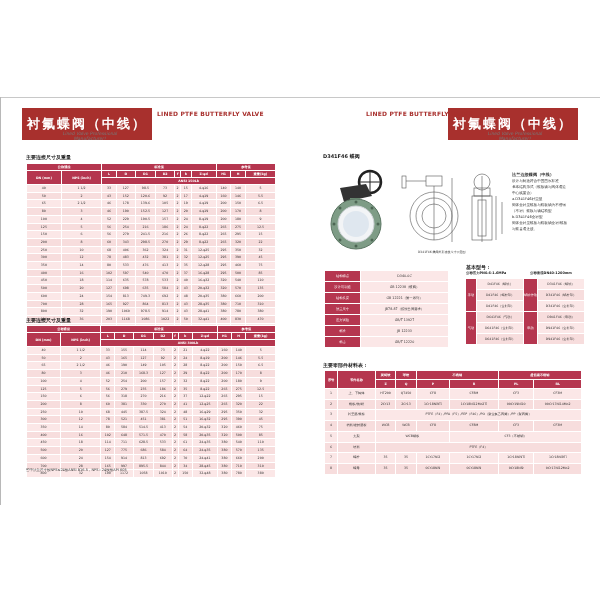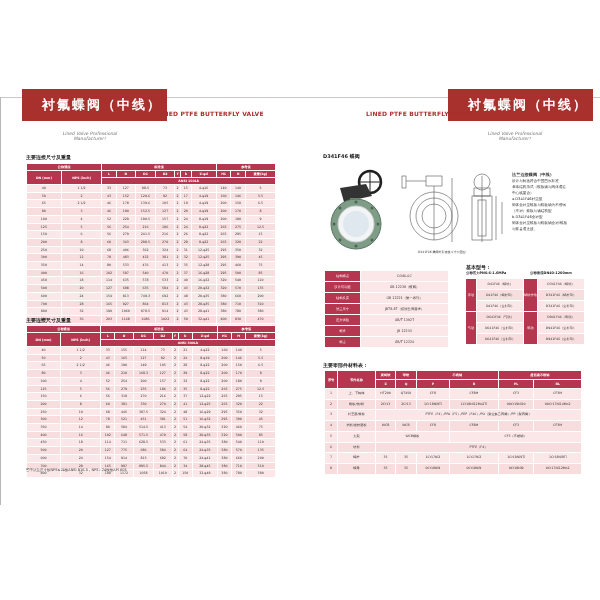--- a/index.html
+++ b/index.html
@@ -1,20 +1,20 @@
 <!DOCTYPE html>
 <html><head>
 <meta charset="utf-8">
 <style>
   html,body{margin:0;padding:0;background:#fff;}
   body{width:600px;height:600px;position:relative;overflow:hidden;font-family:"DejaVu Sans",sans-serif;color:#222;}
   .spread{position:absolute;left:0;top:97px;width:600px;height:408px;background:#fff;}
   .edge-left{position:absolute;left:0;top:97px;width:1px;height:408px;background:#b8b8b8;}
   .top-line{position:absolute;left:0;top:97px;width:600px;height:1px;background:#c8c8c8;}
-  .banner{position:absolute;top:89px;height:32px;background:#a8302d;color:#fff;font-size:13px;font-weight:bold;letter-spacing:2px;display:flex;align-items:center;justify-content:center;padding-left:15px;}
+  .banner{position:absolute;top:108px;height:32px;background:#a8302d;color:#fff;font-size:13px;font-weight:bold;letter-spacing:2px;display:flex;align-items:center;justify-content:center;}
   .banner.left{left:22px;width:130px;}
   .banner.right{left:448px;width:130px;}
   .en-title{position:absolute;top:110px;font-size:6px;font-weight:bold;color:#a8302d;letter-spacing:0.2px;}
   .en-title.left{left:157px;}
   .en-title.right{left:366px;}
   .tagline{position:absolute;top:131px;font-size:4.5px;font-style:italic;color:#777;text-align:center;line-height:5px;width:70px;}
   .tagline.left{left:55px;}
   .tagline.right{left:480px;}
   .section-title{position:absolute;font-size:5px;font-weight:bold;color:#222;}
   table{border-collapse:collapse;position:absolute;font-size:3.2px;color:#333;}

